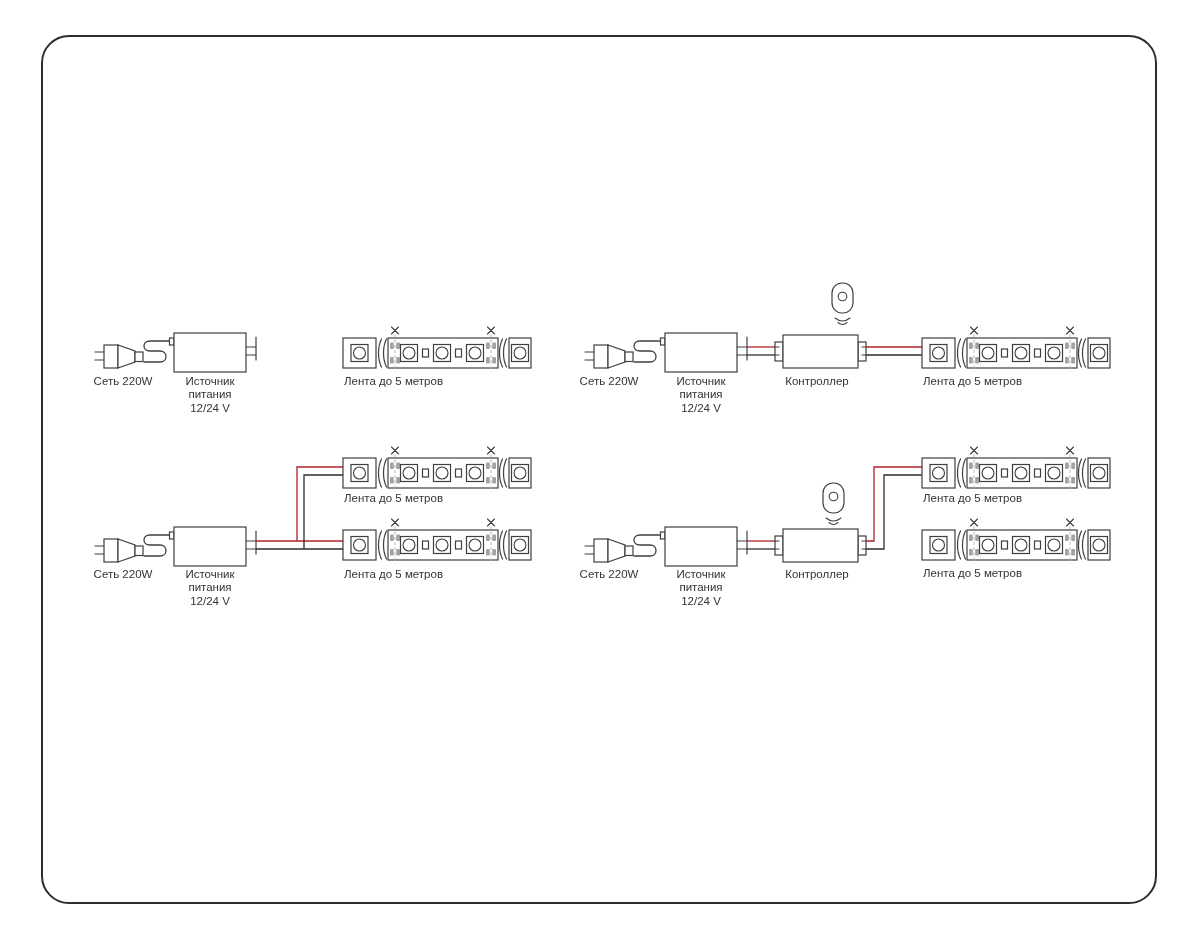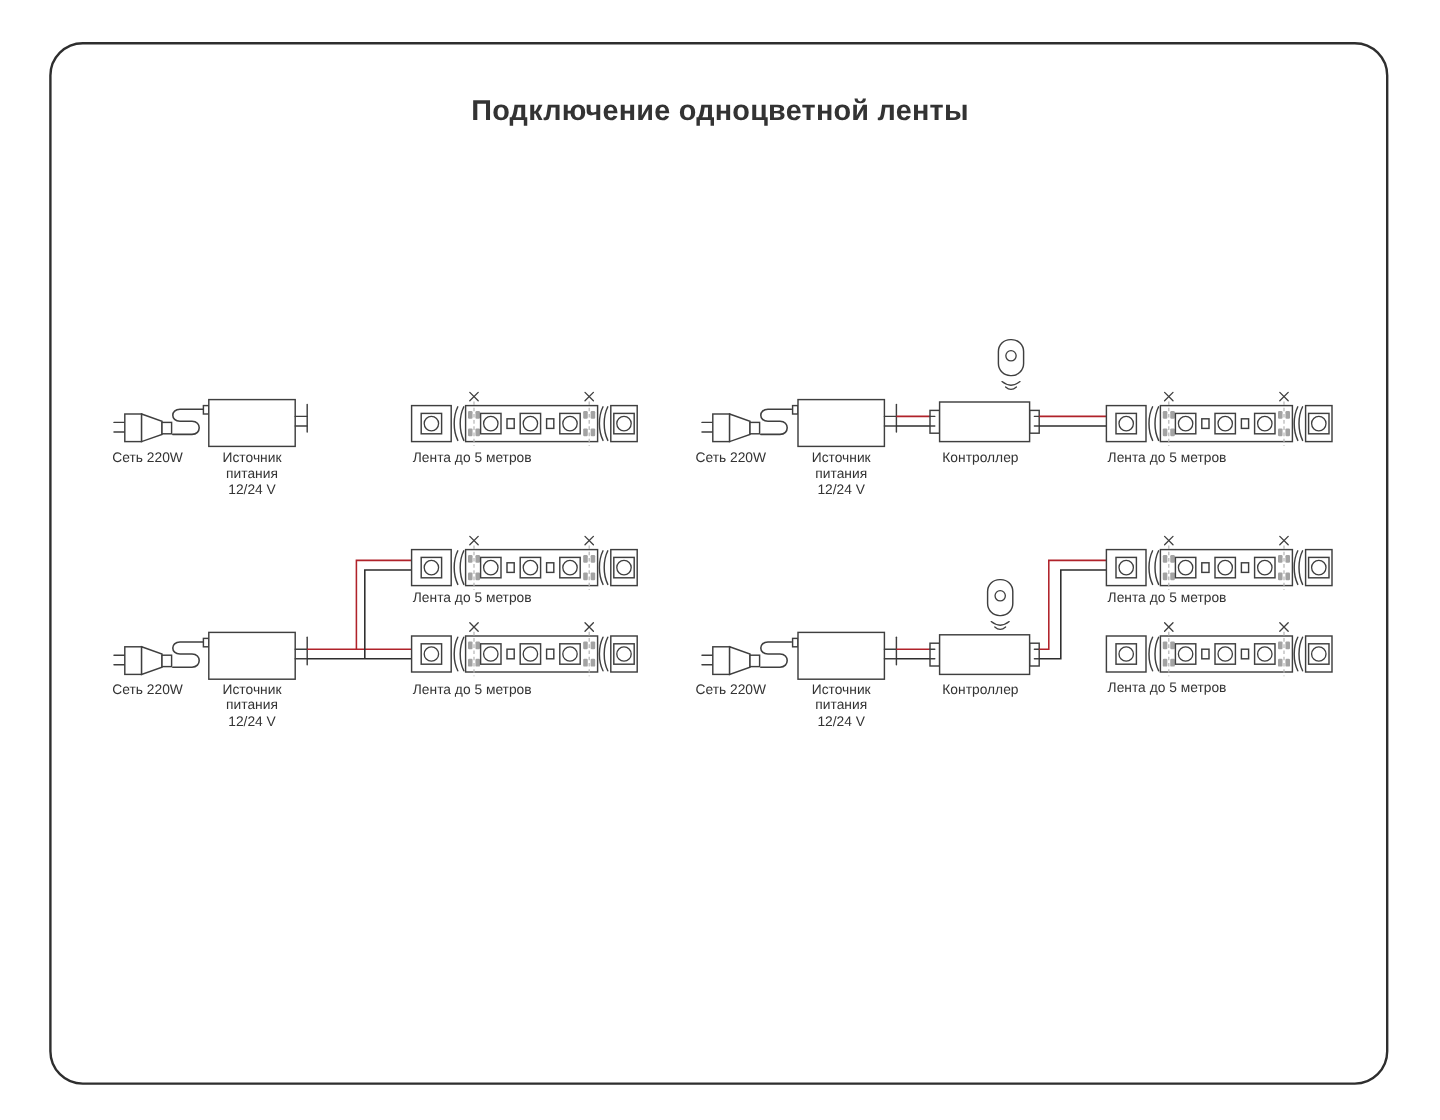--- a/index.html
+++ b/index.html
@@ -19,21 +19,20 @@
   .wire-red{fill:none;stroke:var(--wire-red,#b0222a);stroke-width:1.3;}
   .wire-black{fill:none;stroke:var(--wire-black,#2d2d2d);stroke-width:1.3;}
   .lbl{font:11.5px "Liberation Sans",sans-serif;fill:var(--text,#333);}
   .mid{text-anchor:middle;}
 </style>
 </head>
 <body>
 
 <div class="canvas">
   <div class="frame"></div>
-  <div class="title">Подключение одноцветной ленты</div>
 
   <svg width="1200" height="933" viewBox="0 0 1200 933">
     <defs>
       <g id="led-chip">
         <rect class="part" x="-8.5" y="-8.5" width="17" height="17"></rect>
         <circle class="part" cx="0" cy="0" r="6" style="stroke-width:1.1"></circle>
       </g>
       <g id="cut-point">
         <path class="dash" d="M0,-3.5 V33.5"></path>
         <rect class="pad" x="-5" y="4.5" width="3.8" height="6.5" rx="1"></rect>

